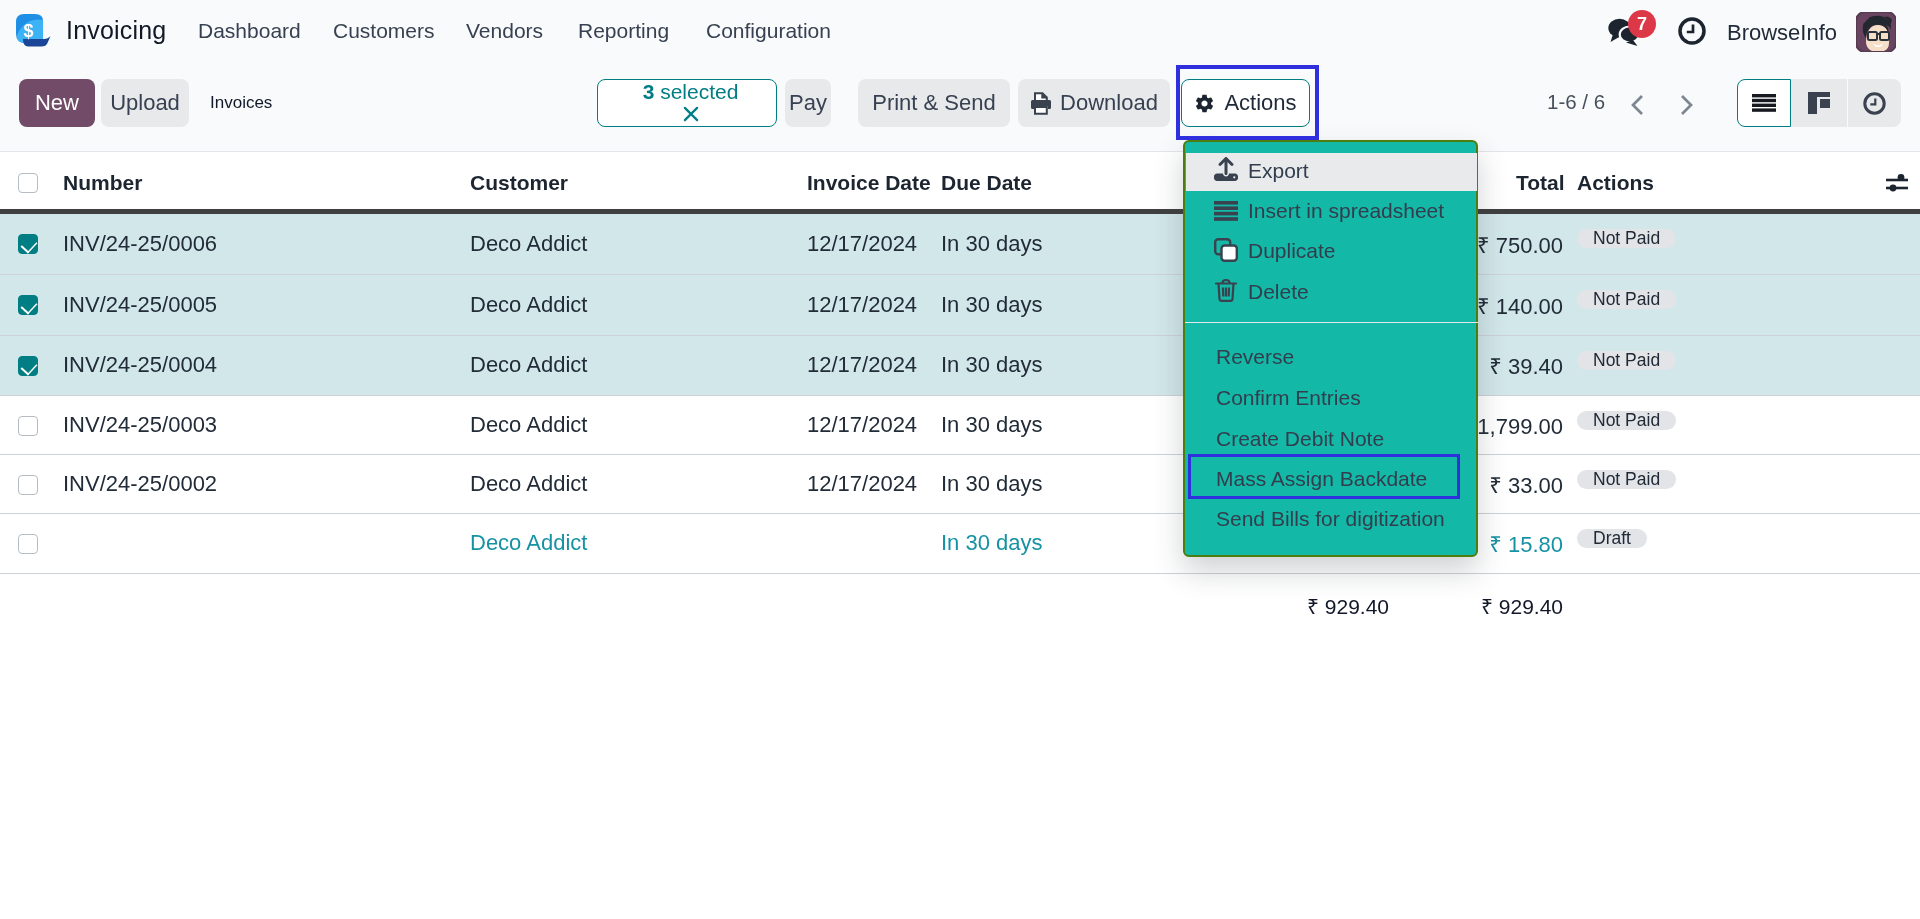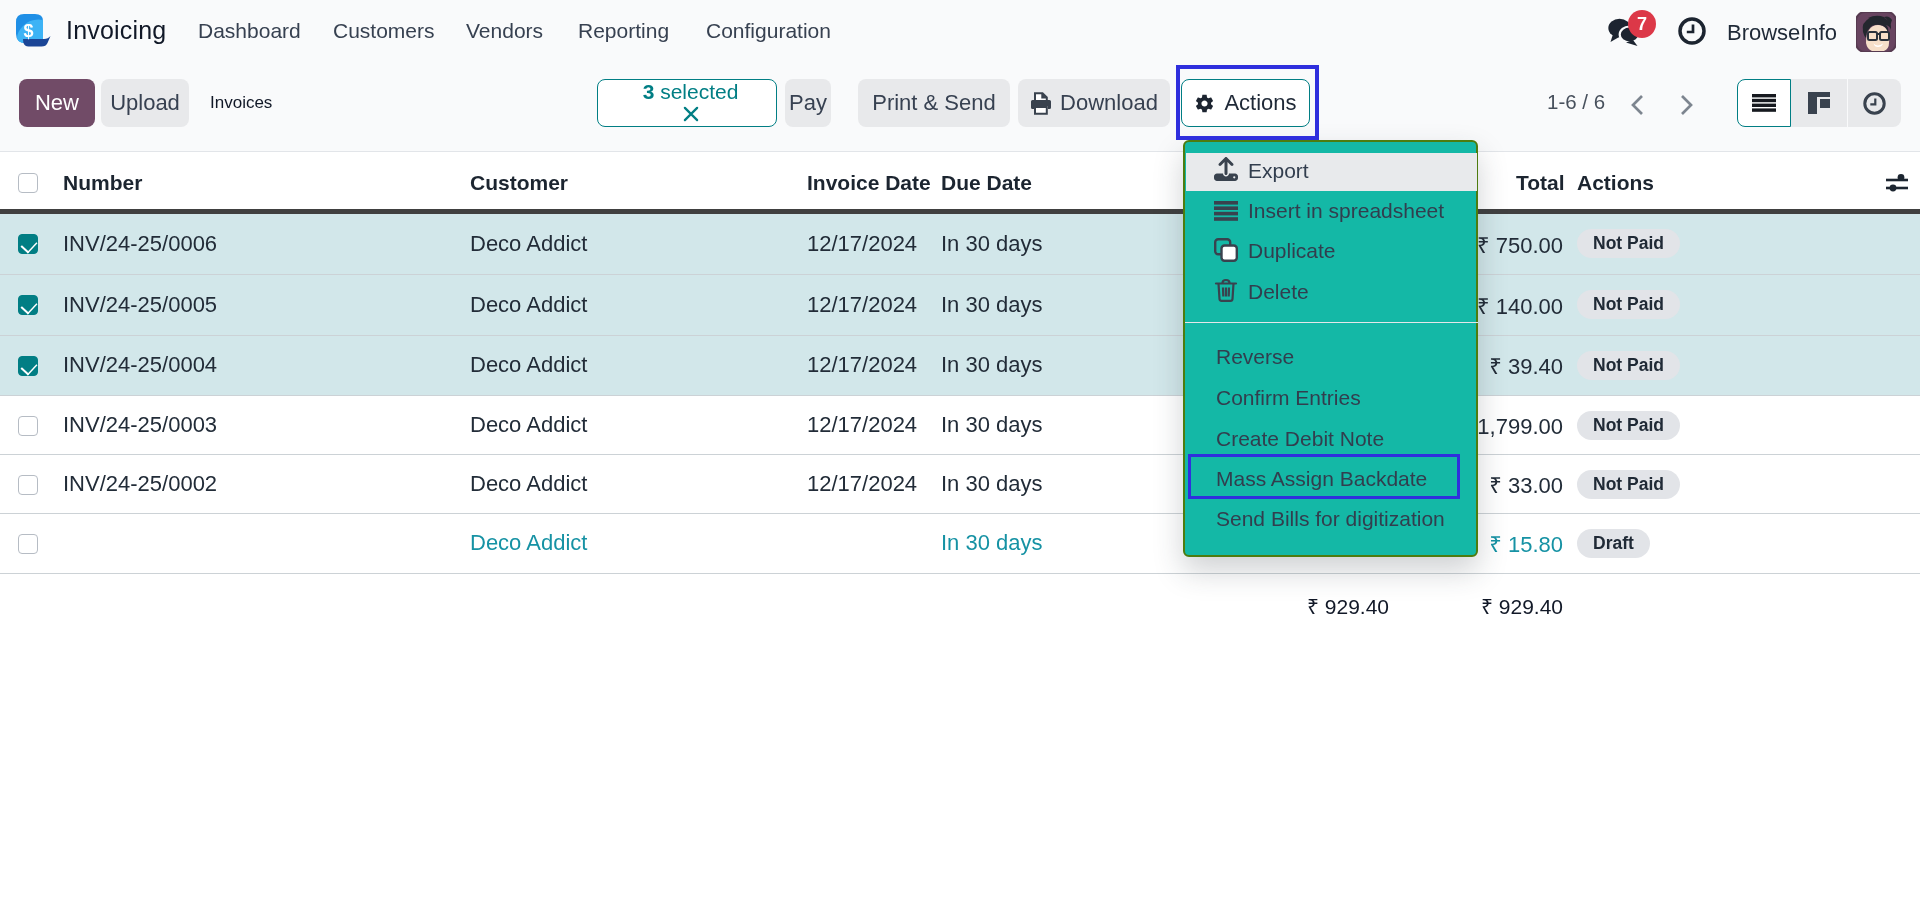--- a/index.html
+++ b/index.html
@@ -22,21 +22,21 @@
   .hdr { position:absolute; left:0; top:0; width:1920px; height:62px; background:#fff; border-bottom:5px solid #404040; }
   .hcell { position:absolute; top:0; height:62px; display:flex; align-items:center; font-size:21px; font-weight:700; color:#1c2530; }
   .row { position:absolute; left:0; width:1920px; height:60px; background:#fff; border-bottom:1px solid #ccd2d6; }
   .row.sel { background:#d2e7ea; }
   .cell { position:absolute; top:0; bottom:1px; display:flex; align-items:center; font-size:22px; color:#222c38; }
   .cbx { position:absolute; left:18px; top:20px; width:20px; height:20px; border:1px solid #b6bcc4; border-radius:4px; background:#fff; }
   .cbx.on { background:#017e84; border-color:#017e84; }
   .cbx.on::after { content:""; position:absolute; left:3px; top:3px; width:12px; height:12px;
     background:none; border-left:2.6px solid #fff; border-bottom:2.6px solid #fff;
     transform:rotate(-47deg) scale(1,0.72); transform-origin:center; }
-  .badge { position:absolute; left:1577px; top:15px; height:29px; border-radius:15px; background:#e2e4e8; color:#202a36; font-size:17.5px; font-weight:700; display:flex; align-items:center; padding:0 16px; }
+  .badge { position:absolute; left:1577px; top:15px; height:19px; border-radius:15px; background:#e2e4e8; color:#202a36; font-size:17.5px; font-weight:400; display:flex; align-items:center; padding:0 16px; }
   .teal { color:#1692a4 !important; }
 
   
   #dd { position:absolute; left:1183px; top:140px; width:295px; height:417px; background:#14b8a6; border:2px solid #4d7c0f; border-radius:6px; box-shadow:0 14px 30px rgba(40,50,60,0.22); }
   .mi { position:absolute; left:63px; font-size:21px; color:#323e4e; }
   .mi2 { position:absolute; left:31px; font-size:21px; color:#323e4e; }
   .micon { position:absolute; left:29px; width:24px; height:24px; }
 
   
   .bluebox { position:absolute; border:4px solid #2f2fdd; }

